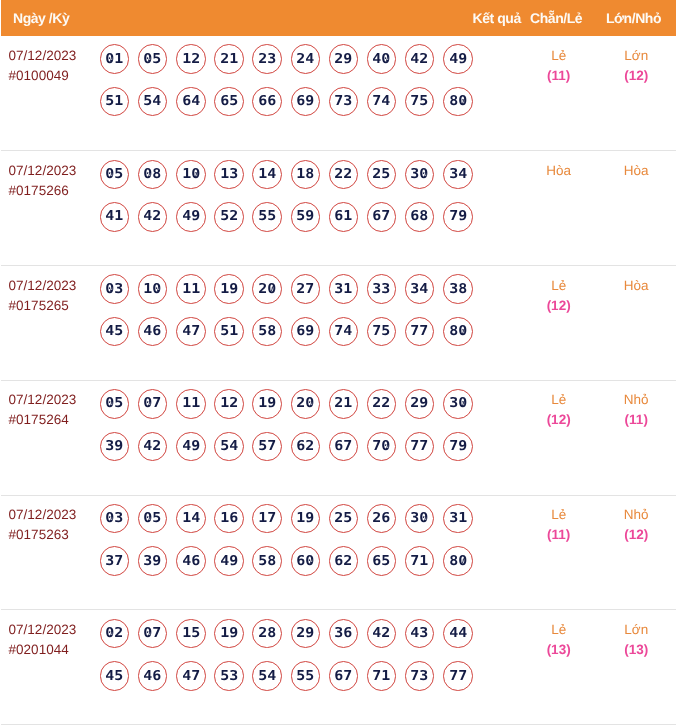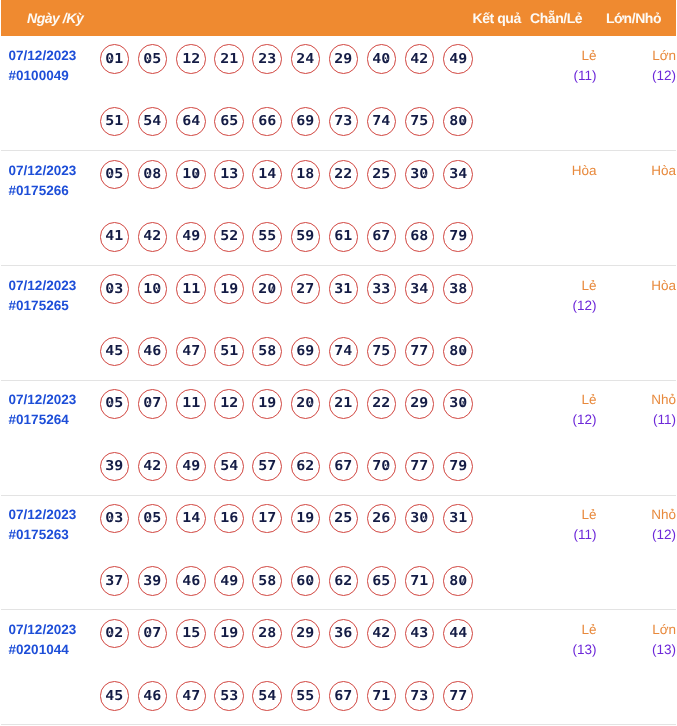--- a/index.html
+++ b/index.html
@@ -29,48 +29,47 @@
   .results-table thead th {
     color: #fdfaf5;
     font-size: 14px;
     letter-spacing: -0.45px;
     font-weight: bold;
     text-align: center;
     vertical-align: middle;
     padding: 0;
     box-sizing: border-box;
   }
-  .results-table thead th.col-date { text-align: left; padding-left: 26px; width: 98.5px; font-style: italic; }
+  .results-table thead th.col-date { text-align: left; padding-left: 12px; width: 98.5px; }
   .results-table thead th.col-result { text-align: right; padding-left: 0.7px; width: 421.3px; }
   .results-table thead th.col-oe { width: 75.7px; padding-right: 5px; }
   .results-table thead th.col-bs { width: 79.5px; padding-right: 5.5px; text-align: center; }
   .results-table tbody tr {
     height: 114.8px;
     border-bottom: 1px solid #e3e3e3;
   }
   .results-table tbody td {
     padding: 0;
     vertical-align: top;
   }
   .results-table tbody td.cell-date {
     text-align: left;
     padding-left: 7.6px;
     padding-top: 9.5px;
-    color: #1d4ed8;
+    color: #7f1d1d;
     font-size: 13.5px;
     line-height: 20px;
     white-space: nowrap;
-    font-weight: bold;
   }
   .balls {
     padding-top: 8.3px;
     padding-left: 0.3px;
   }
   .ball-row { display: flex; }
-  .ball-row + .ball-row { margin-top: 33px; }
+  .ball-row + .ball-row { margin-top: 13px; }
   .ball {
     width: 29.5px;
     height: 29.5px;
     margin-right: 8.65px;
     border: 1px solid #d1453f;
     border-radius: 50%;
     display: flex;
     align-items: center;
     justify-content: center;
     box-sizing: border-box;
@@ -88,27 +87,27 @@
   
   .zero-slash {
     position: absolute;
     left: 0;
     top: 0;
     width: 29.5px;
     height: 29.5px;
     pointer-events: none;
   }
   .results-table tbody td.cell-status {
-    text-align: right;
+    text-align: center;
     padding-top: 9.5px;
     font-size: 13.5px;
     line-height: 20px;
   }
   .status-main { color: #e8893c; }
-  .status-count { color: #6d28d9; }
+  .status-count { color: #ec4899; font-weight: bold; }
 </style>
 </head>
 <body>
 
 <table class="results-table">
   <thead>
     <tr>
       <th class="col-date">Ngày /Kỳ</th>
       <th class="col-result">Kết quả</th>
       <th class="col-oe">Chẵn/Lẻ</th>

